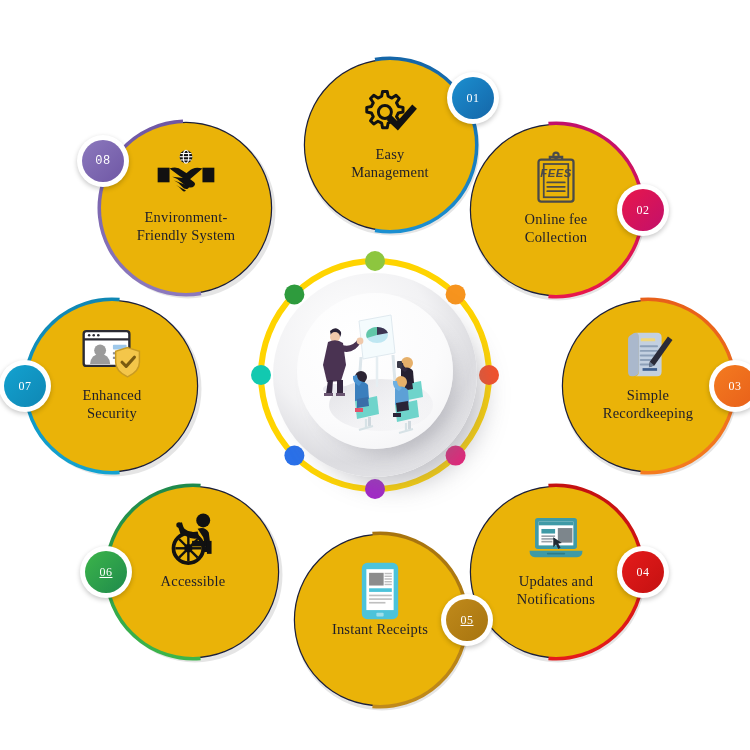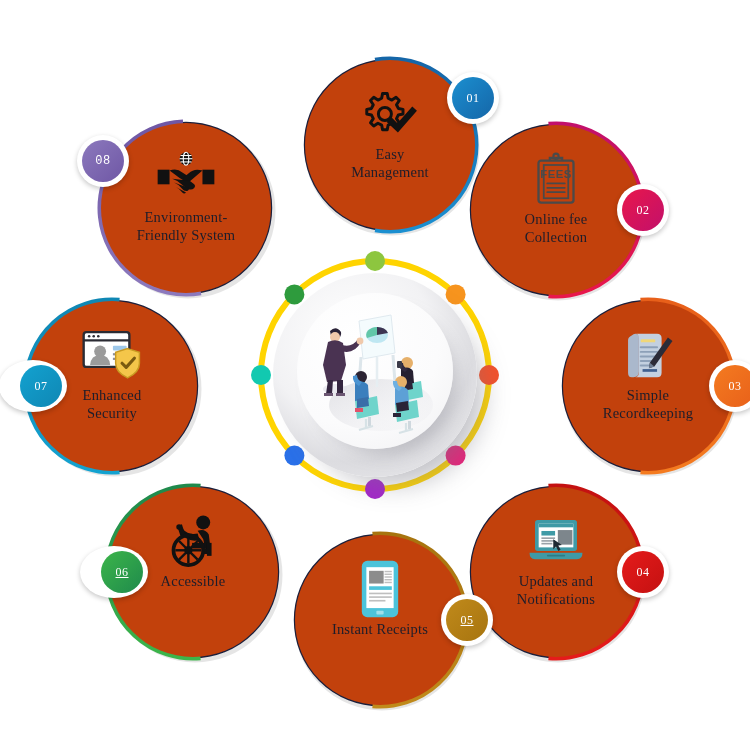--- a/index.html
+++ b/index.html
@@ -32,35 +32,35 @@
     inset: 0;
     overflow: visible;
   }
   .node-inner {
     position: absolute;
     left: 10px;
     top: 10px;
     right: 10px;
     bottom: 10px;
     border-radius: 50%;
-    background: #c2410c;
+    background: #eab308;
     display: flex;
     flex-direction: column;
     align-items: center;
     justify-content: flex-start;
     padding-top: 26px;
     box-sizing: border-box;
   }
   .node-icon {
     width: 64px;
     height: 56px;
     display: flex;
-    align-items: center;
     justify-content: center;
     margin-bottom: 4px;
+    font-style: italic;
   }
   .node-icon svg { display:block; }
   .node-label {
     text-align: center;
     font-size: 14.5px;
     line-height: 1.22;
     color: #1d1d2b;
     letter-spacing: 0.2px;
     max-width: 150px;
     white-space: pre-line;
@@ -84,21 +84,21 @@
     height: 42px;
     border-radius: 50%;
     display: flex;
     align-items: center;
     justify-content: center;
     color: #ffffff;
     font-size: 12px;
     letter-spacing: 0.5px;
   }
   .badge.right  { right: -18px; top: 50%; margin-top: -26px; text-align: right; }
-  .badge.left   { left: -18px;  top: 50%; margin-top: -26px; padding-left: 16px; }
+  .badge.left   { left: -18px;  top: 50%; margin-top: -26px; }
   .badge.right-up   { right: -14px; top: 22px; }
   .badge.left-up    { left: -14px;  top: 22px; }
 
   
   #hub {
     position: absolute;
     left: 375px;
     top: 375px;
     width: 260px;
     height: 260px;

